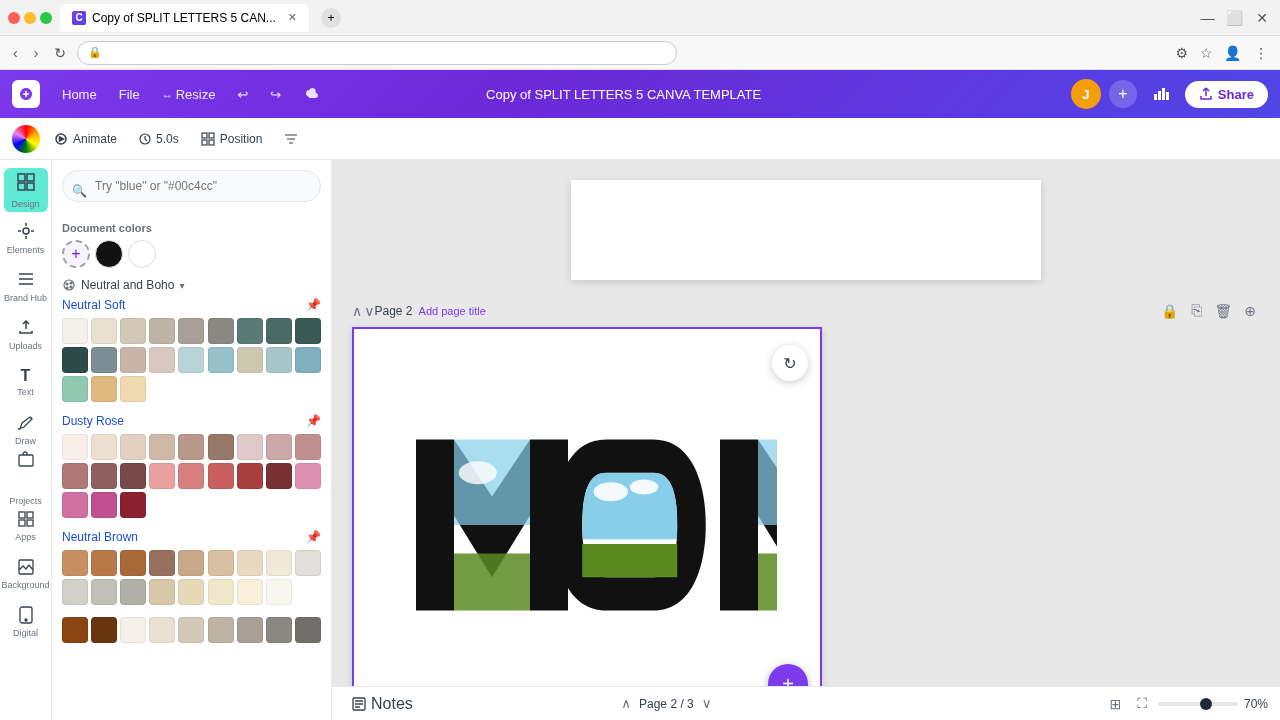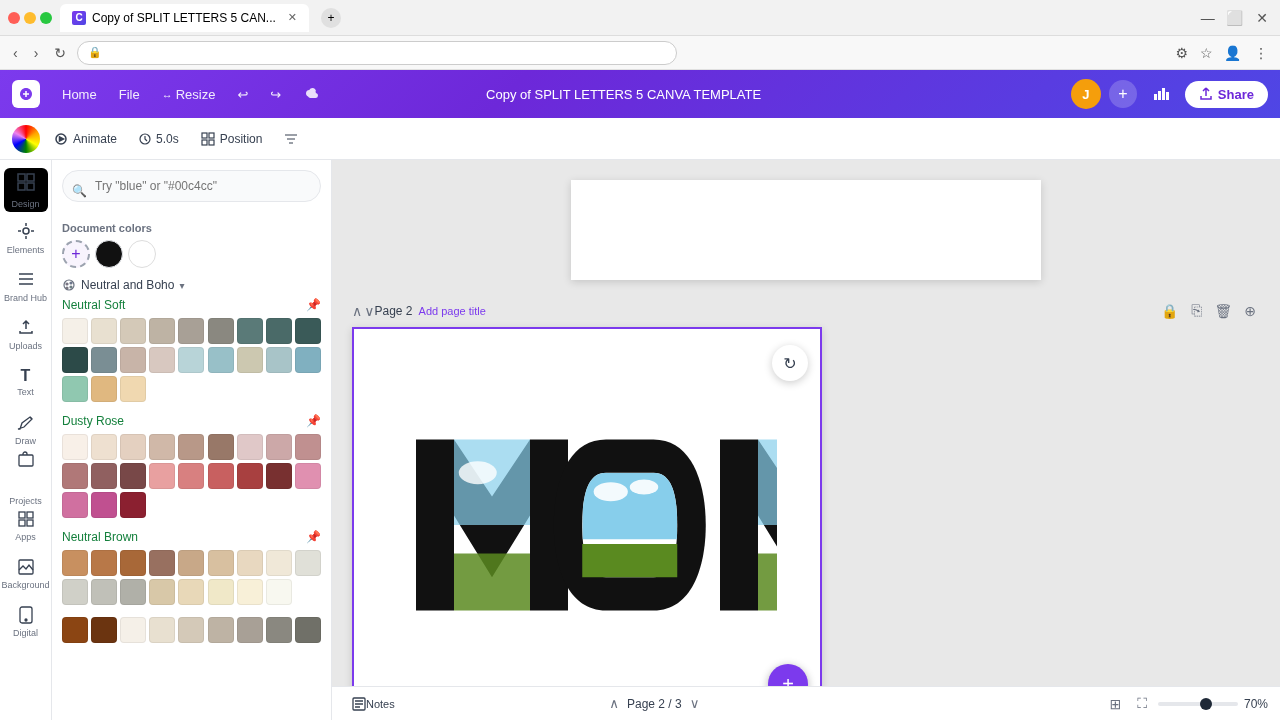--- a/index.html
+++ b/index.html
@@ -182,21 +182,21 @@
       padding: 8px 0;
       gap: 4px;
     }
     .sidebar-item {
       width: 44px; height: 44px;
       display: flex; flex-direction: column;
       align-items: center; justify-content: center;
       border-radius: 6px; cursor: pointer;
       gap: 2px; font-size: 9px; color: #6b7280;
     }
-    .sidebar-item:hover, .sidebar-item.active { background: #000000; }
+    .sidebar-item:hover, .sidebar-item.active { background: #5eead4; }
     .sidebar-item .icon { font-size: 18px; }
 
     
     .color-panel {
       width: 280px;
       background: white;
       border-right: 1px solid #e5e7eb;
       overflow-y: auto;
       padding: 10px;
     }
@@ -235,21 +235,21 @@
       border: 2px dashed #9ca3af;
       display: flex; align-items: center; justify-content: center;
       cursor: pointer; font-size: 16px; color: #6d28d9; background: rgba(109,40,217,0.05);
     }
 
     .palette-section { margin-bottom: 12px; }
     .palette-header {
       display: flex; align-items: center; justify-content: space-between;
       margin-bottom: 6px; cursor: pointer;
     }
-    .palette-name { font-size: 12px; color: #15803d; font-weight: 500; display: flex; align-items: center; gap: 5px; }
+    .palette-name { font-size: 12px; color: #1d4ed8; font-weight: 500; display: flex; align-items: center; gap: 5px; }
     .palette-pin { color: #9ca3af; font-size: 12px; }
 
     .color-grid { display: grid; grid-template-columns: repeat(9, 1fr); gap: 3px; }
     .color-swatch {
       width: 26px; height: 26px;
       border-radius: 4px;
       cursor: pointer;
       border: 1px solid rgba(0,0,0,0.06);
     }
 
@@ -298,21 +298,21 @@
     
     .bottom-bar {
       height: 34px;
       background: white;
       border-top: 1px solid #e5e7eb;
       display: flex;
       align-items: center;
       padding: 0 12px;
       gap: 8px;
     }
-    .notes-btn { display: flex; align-items: center; border: none; background: none; cursor: pointer; font-size: 11px; color: #374151; padding: 4px 8px; border-radius: 4px; }
+    .notes-btn { display: flex; align-items: center; gap: 5px; border: none; background: none; cursor: pointer; font-size: 16px; color: #374151; padding: 4px 8px; border-radius: 4px; }
     .page-info { margin: 0 auto; font-size: 12px; color: #374151; display: flex; align-items: center; gap: 8px; }
     .zoom-controls { display: flex; align-items: center; gap: 6px; font-size: 12px; color: #374151; margin-left: auto; }
     .zoom-slider { width: 80px; height: 4px; background: #e5e7eb; border-radius: 2px; position: relative; }
     .zoom-thumb { width: 12px; height: 12px; background: #1f2937; border-radius: 50%; position: absolute; top: -4px; left: 60%; transform: translateX(-50%); cursor: pointer; }
     .view-btn { background: none; border: none; cursor: pointer; font-size: 14px; color: #6b7280; padding: 3px 5px; }
 
     
     .floating-btn {
       position: absolute;
       right: 12px;

